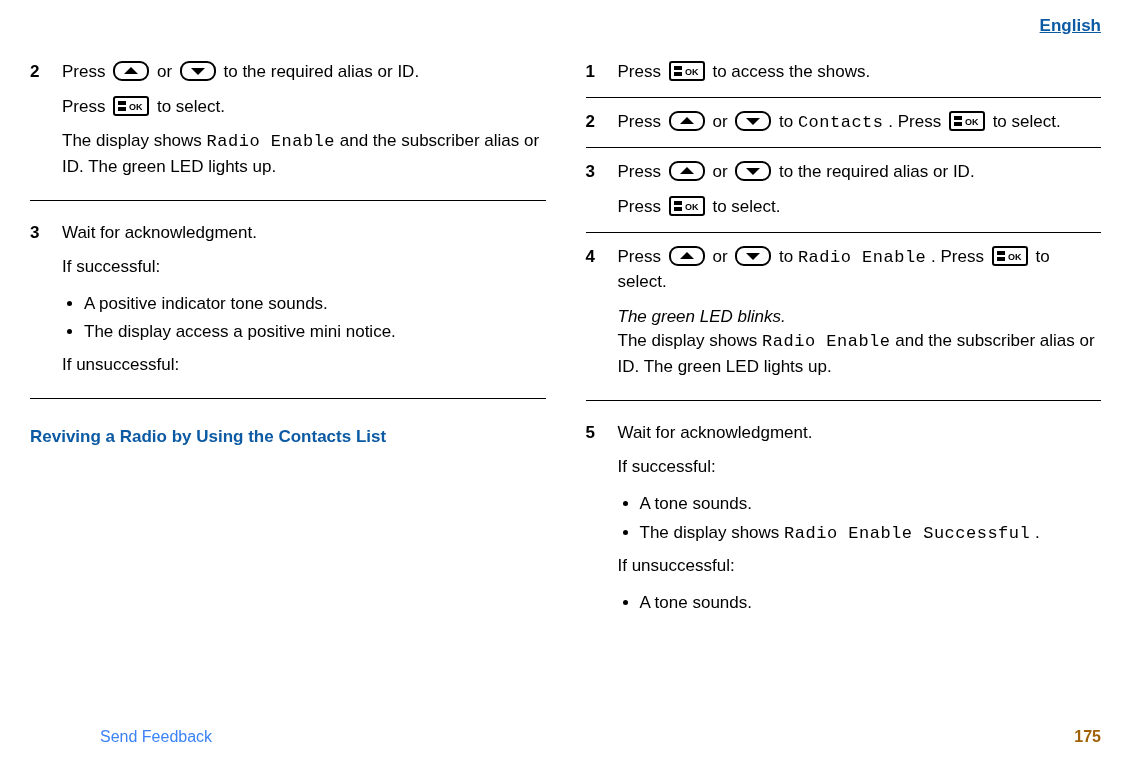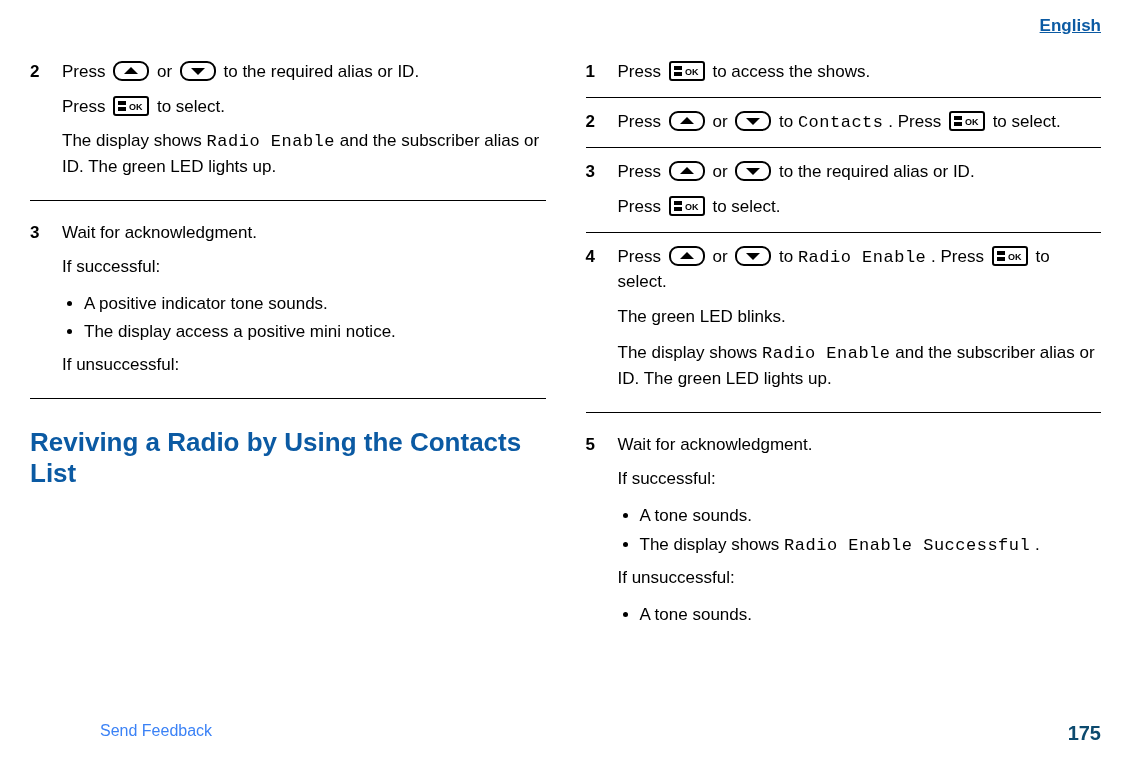--- a/index.html
+++ b/index.html
@@ -29,21 +29,21 @@
     position: absolute;
     top: 14px;
     right: 30px;
     color: #0b5aa3;
     font-weight: bold;
     font-size: 17px;
     text-decoration: underline;
   }
   .section-title {
     color: #0b5aa3;
-    font-size: 26px;
+    font-size: 17px;
     font-weight: bold;
     margin: 28px 0 10px 0;
     line-height: 1.2;
   }
   .intro { margin-bottom: 10px; }
   .step {
     display: flex;
     gap: 14px;
     padding: 12px 0;
   }
@@ -67,21 +67,21 @@
   .btn-icon svg { display: block; }
   .footer {
     position: absolute;
     bottom: 14px;
     left: 0; right: 0;
     display: flex;
     justify-content: space-between;
     padding: 0 30px 0 100px;
   }
   .send-feedback { color: #3b82f6; font-size: 16px; }
-  .page-num { color: #0c4a6e; font-weight: bold; font-size: 20px; }
+  .page-num { color: #a16207; font-weight: bold; font-size: 16px; }
 </style>
 </head>
 <body>
 
 <svg width="0" height="0" style="position:absolute">
   <defs>
     <g id="up-btn">
       <rect x="1" y="1" width="34" height="18" rx="8" ry="8" fill="#fff" stroke="#000" stroke-width="2"></rect>
       <path d="M11 13 L18 6 L25 13 Z" fill="#000"></path>
     </g>
@@ -229,21 +229,21 @@
                 <use href="#down-btn"></use>
               </svg></span>
           <span> to </span>
           <span class="codefont">Radio Enable</span>
           <span>. Press </span>
           <span class="btn-icon"><svg width="36" height="20">
                 <use href="#ok-btn"></use>
               </svg></span>
           <span> to select.</span>
         </p>
-        <p style="margin-bottom:12px;">The green LED blinks.</p>
+        <p style="margin-bottom:0;font-style:italic;">The green LED blinks.</p>
         <p style="margin-top:0;">
           <span>The display shows </span>
           <span class="codefont">Radio Enable</span>
           <span> and the subscriber alias or ID. The green LED lights up.</span>
         </p>
       </div>
     </div>
 
     <hr class="sep">
 

